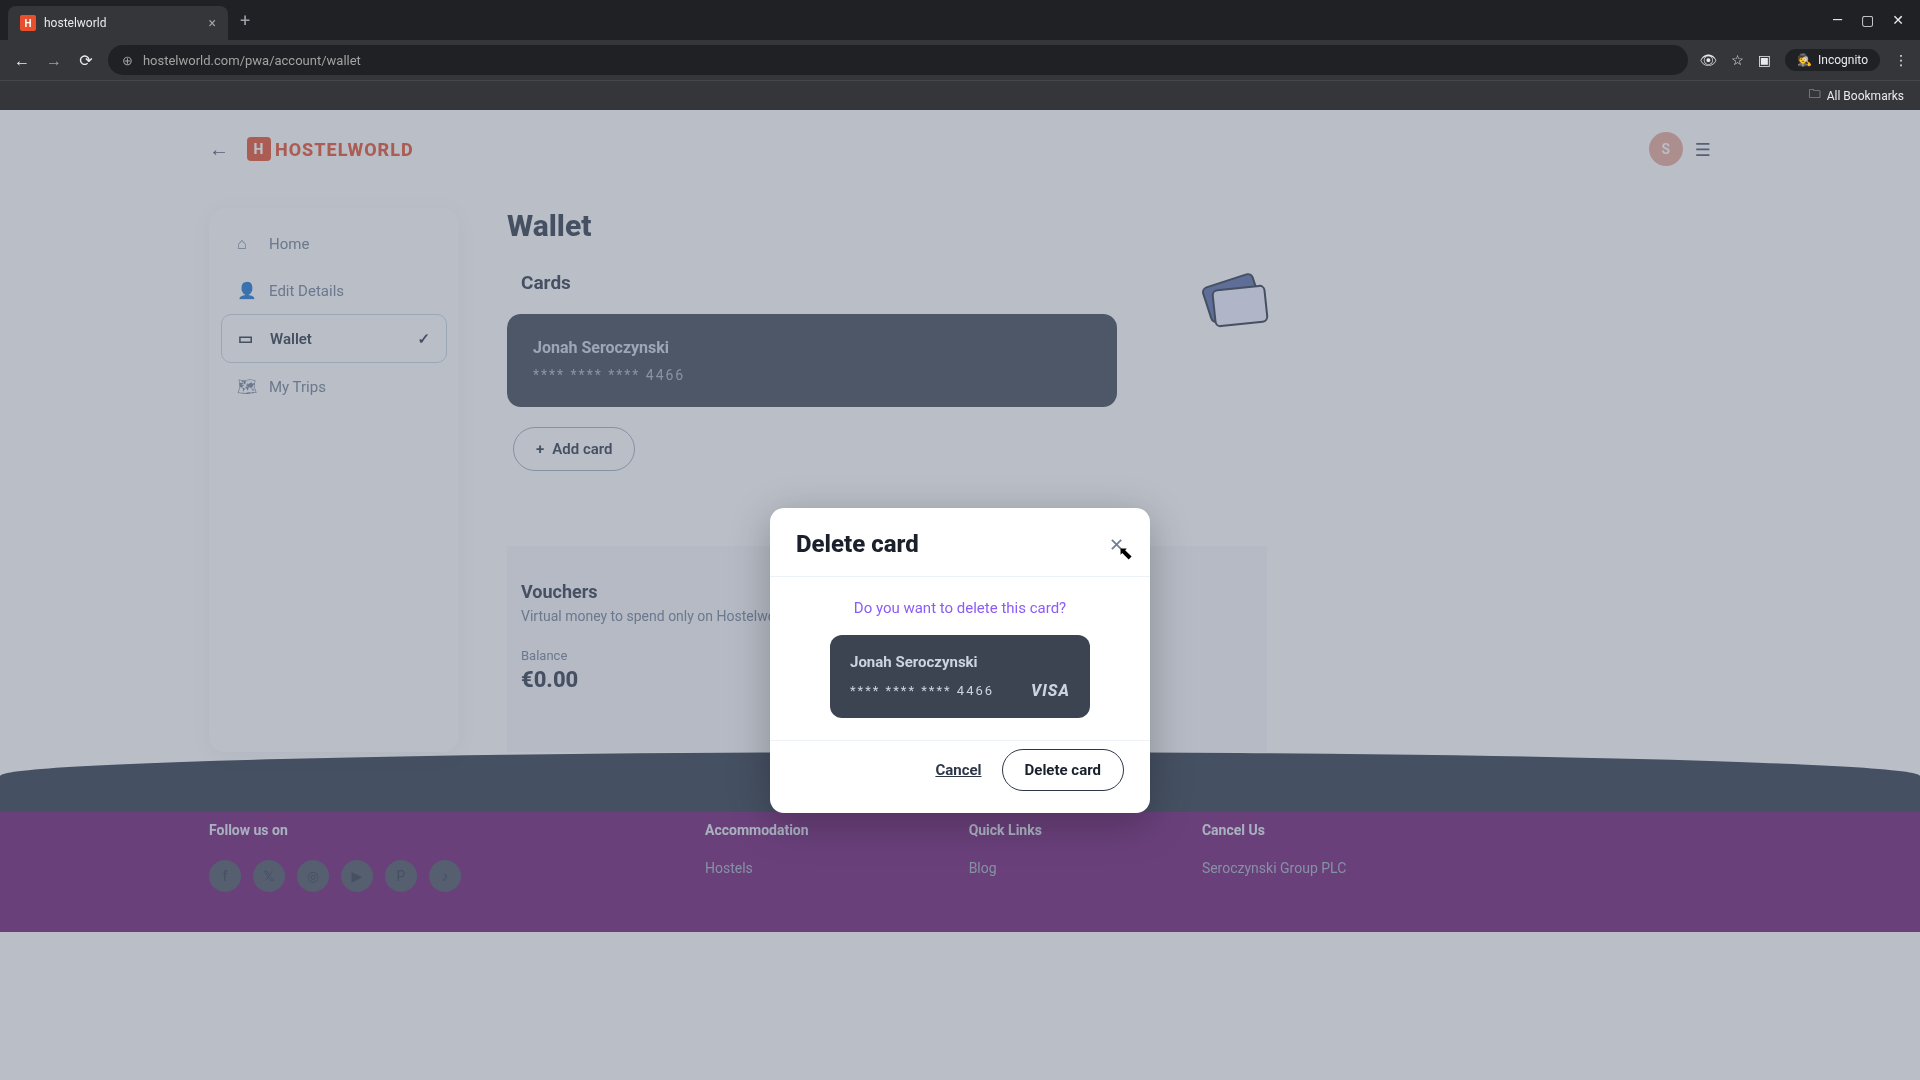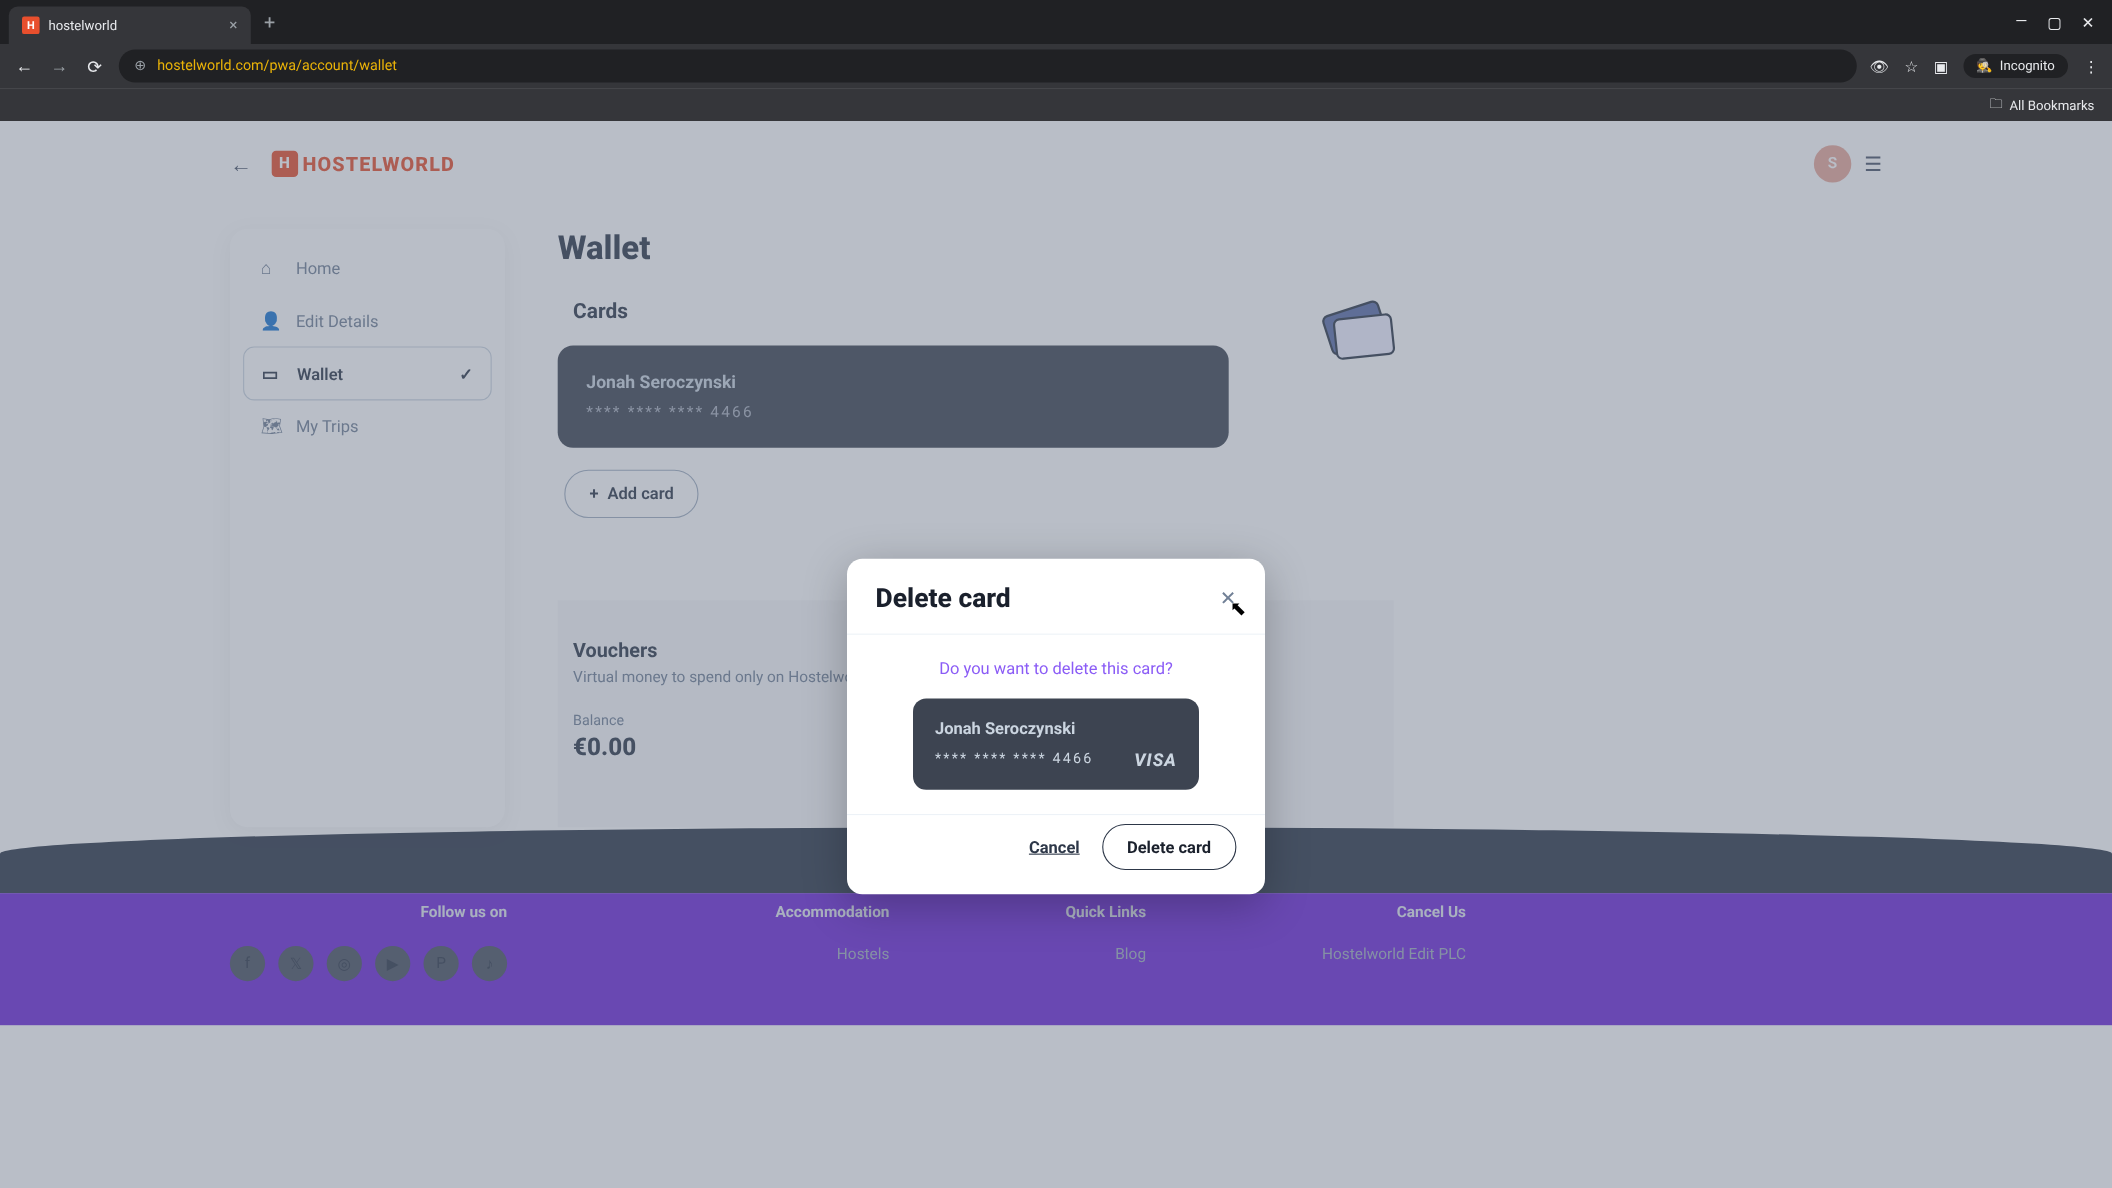--- a/index.html
+++ b/index.html
@@ -11,21 +11,21 @@
 .tab-favicon { width: 16px; height: 16px; background: #e84f2d; border-radius: 2px; display: flex; align-items: center; justify-content: center; color: #fff; font-size: 10px; font-weight: bold; }
 .tab-title { color: #e8eaed; font-size: 12px; flex: 1; }
 .tab-close { color: #9aa0a6; font-size: 14px; cursor: pointer; }
 .new-tab { color: #9aa0a6; font-size: 18px; margin-left: 12px; cursor: pointer; }
 .window-controls { margin-left: auto; display: flex; gap: 18px; color: #e8eaed; font-size: 14px; padding-right: 8px; }
 
 .browser-toolbar { background: #35363a; height: 40px; display: flex; align-items: center; padding: 0 12px; gap: 12px; }
 .nav-btn { color: #9aa0a6; font-size: 16px; cursor: pointer; width: 20px; text-align: center; }
 .nav-btn.active { color: #e8eaed; }
 .url-bar { flex: 1; background: #202124; border-radius: 20px; height: 30px; display: flex; align-items: center; padding: 0 14px; gap: 10px; color: #9aa0a6; font-size: 13px; }
-.url-text { color: #eab308; }
+.url-text { color: #a3a3a3; }
 .toolbar-right { display: flex; align-items: center; gap: 14px; color: #e8eaed; font-size: 14px; }
 .incognito-badge { background: #202124; border-radius: 20px; padding: 4px 12px; display: flex; align-items: center; gap: 6px; font-size: 12px; }
 
 .bookmarks-bar { background: #35363a; height: 30px; display: flex; align-items: center; justify-content: flex-end; padding: 0 16px; border-top: 1px solid #45464a; }
 .bookmarks-btn { color: #e8eaed; font-size: 12px; display: flex; align-items: center; gap: 6px; }
 
 
 .page { background: #fff; height: calc(1080px - 110px); position: relative; overflow: hidden; }
 .page-dim { position: absolute; inset: 0; background: rgba(100,110,130,0.45); z-index: 10; }
 
@@ -61,21 +61,21 @@
 
 .divider-curve { margin-top: 60px; height: 30px; background: linear-gradient(to bottom, transparent 49%, #f7f8fa 50%); border-radius: 100% 100% 0 0 / 100% 100% 0 0; }
 .vouchers { background: #f7f8fa; padding: 20px 14px 60px; }
 .voucher-title { font-size: 18px; font-weight: 700; color: #2d3748; margin-bottom: 6px; }
 .voucher-sub { font-size: 14px; color: #718096; margin-bottom: 24px; }
 .balance-label { font-size: 13px; color: #718096; margin-bottom: 4px; }
 .balance-val { font-size: 22px; font-weight: 800; color: #2d3748; }
 
 
 .footer-curve { height: 60px; background: #2d3748; border-radius: 100% 100% 0 0 / 80% 80% 0 0; margin-top: -20px; }
-.footer { background: #6d28d9; padding: 10px 0 40px; text-align: right; }
+.footer { background: #701a75; padding: 10px 0 40px; }
 .footer-inner { max-width: 1550px; margin: 0 auto; padding: 0 24px; display: flex; gap: 160px; }
 .footer-col { color: #cbd5e0; }
 .footer-head { font-weight: 700; font-size: 14px; margin-bottom: 22px; color: #e2e8f0; }
 .footer-link { font-size: 14px; color: #a0aec0; display: block; margin-bottom: 10px; }
 .social-row { display: flex; gap: 12px; margin-top: 6px; }
 .social { width: 32px; height: 32px; border-radius: 50%; background: #4a5261; display: flex; align-items: center; justify-content: center; color: #2d3748; font-size: 14px; }
 
 
 .modal { position: absolute; z-index: 20; top: 398px; left: 770px; width: 380px; background: #fff; border-radius: 14px; box-shadow: 0 10px 40px rgba(0,0,0,0.25); overflow: hidden; }
 .modal-head { padding: 22px 26px 18px; display: flex; align-items: center; border-bottom: 1px solid #edf2f7; }
@@ -220,21 +220,21 @@
       <div class="footer-col" style="margin-left:84px">
         <div class="footer-head">Accommodation</div>
         <a class="footer-link">Hostels</a>
       </div>
       <div class="footer-col">
         <div class="footer-head">Quick Links</div>
         <a class="footer-link">Blog</a>
       </div>
       <div class="footer-col">
         <div class="footer-head">Cancel Us</div>
-        <a class="footer-link">Hostelworld Edit PLC</a>
+        <a class="footer-link">Seroczynski Group PLC</a>
       </div>
     </div>
   </footer>
 
   <div class="page-dim"></div>
 
   <div class="modal">
     <div class="modal-head">
       <div class="modal-title">Delete card</div>
       <span class="modal-close">✕</span>

